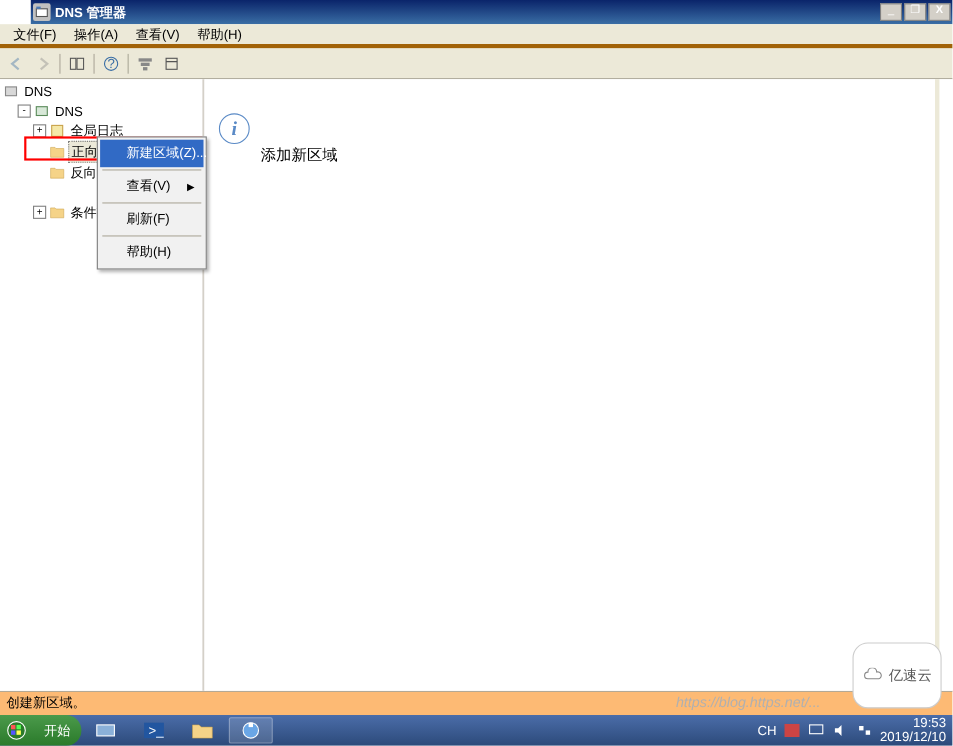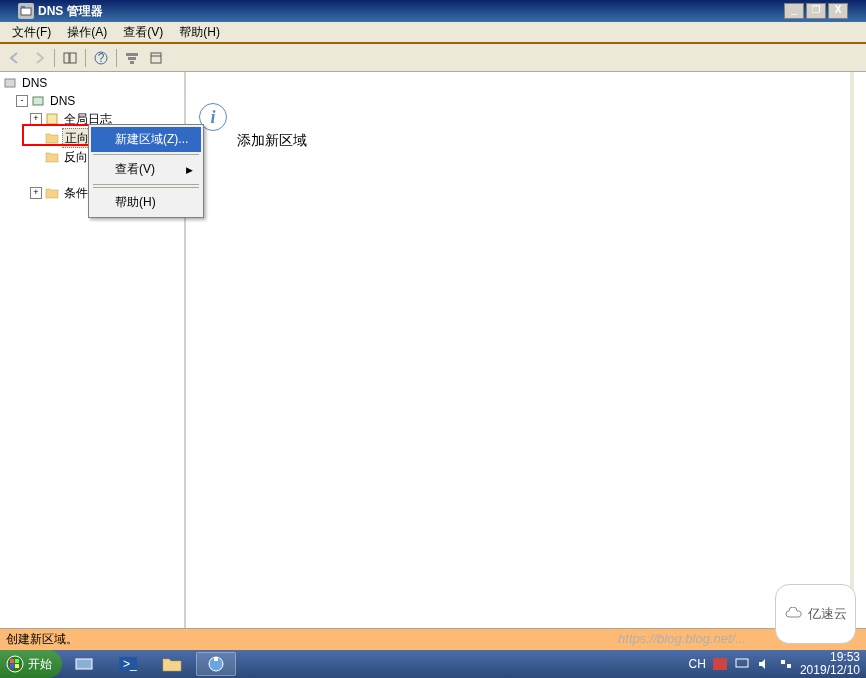--- a/index.html
+++ b/index.html
@@ -1,27 +1,27 @@
 <!DOCTYPE html>
 <html><head>
 <meta charset="utf-8">
 <style>
 * { box-sizing: border-box; margin: 0; padding: 0; font-family: "Microsoft YaHei", SimSun, Tahoma, sans-serif; font-size: 12px; }
 body { background: #fff; width: 866px; height: 678px; overflow: hidden; position: relative; }
 
 
-.titlebar { height: 22px; background: linear-gradient(#0a246a,#3a6ea5); color: #fff; display: flex; align-items: center; padding: 0 18px; }
+.titlebar { height: 22px; background: linear-gradient(#0a246a,#3a6ea5); color: #fff; display: flex; align-items: center; padding: 0 2px; margin-left: 28px; }
 .titlebar .icon { width: 16px; height: 16px; background: #c0c0c0; margin-right: 4px; border-radius: 2px; display:flex; align-items:center; justify-content:center;}
 .titlebar .title { flex: 1; font-weight: bold; }
 .tb-btns { display: flex; gap: 2px; }
 .tb-btn { width: 20px; height: 16px; background: #d4d0c8; border: 1px solid #808080; text-align: center; line-height: 12px; cursor: pointer; font-size:10px;}
 .tb-btn.close { font-weight: bold; }
 
 
-.menubar { height: 22px; background: #ece9d8; border-bottom: 2px solid #a16207; display: flex; align-items: center; padding: 0 4px; }
+.menubar { height: 22px; background: #ece9d8; border-bottom: 4px solid #a16207; display: flex; align-items: center; padding: 0 4px; }
 .menu-item { padding: 2px 8px; cursor: pointer; }
 
 
 .toolbar { height: 28px; background: #ece9d8; border-bottom: 1px solid #aca899; display: flex; align-items: center; padding: 0 4px; gap: 2px;}
 .tool-btn { width: 22px; height: 22px; border: 1px solid transparent; display: flex; align-items: center; justify-content: center; cursor: pointer;}
 .tool-btn.disabled { opacity: 0.4; cursor: default; }
 .tool-sep { width: 1px; height: 18px; background: #aca899; margin: 0 2px; }
 
 
 .main { display: flex; height: 556px; }
@@ -50,21 +50,21 @@
 .content-hdr { display:flex; align-items:center; gap:10px; padding:4px 0 8px 0;}
 .info-icon { width:28px; height:28px; border-radius:50%; border:1px solid #5a8ac6; display:flex; align-items:center; justify-content:center; color:#5a8ac6; font-family:Georgia,serif; font-size:18px; font-style:italic; font-weight:bold;}
 .content-title { font-weight:normal; font-size:14px;margin-top:48px;}
 .content-body { padding: 6px 4px; line-height: 1.8;}
 
 
 .statusbar { height: 22px; background: #fdba74; border-top: 1px solid #aca899; display: flex; align-items: center; padding: 0 6px;}
 
 
 .taskbar { position:absolute; bottom:0; left:0; right:0; height:28px; background: linear-gradient(#4b6da9,#2c4a7a); display:flex; align-items:center; padding:0;}
-.start-btn { height:28px; padding:0 10px 0 6px; background: linear-gradient(#4b9a4b,#2a7a2a); color:#fff; display:flex; align-items:center; gap:4px; border-radius:0 14px 14px 0; cursor:pointer;}
+.start-btn { height:28px; padding:0 10px 0 6px; background: linear-gradient(#4b9a4b,#2a7a2a); color:#fff; display:flex; align-items:center; gap:16px; border-radius:0 14px 14px 0; cursor:pointer;}
 .tb-task { width:40px; height:24px; margin:0 2px; display:flex; align-items:center; justify-content:center; cursor:pointer;}
 .tb-task.active { background: rgba(255,255,255,0.15); border:1px solid rgba(255,255,255,0.3); border-radius:2px;}
 .systray { margin-left:auto; display:flex; align-items:center; gap:6px; padding:0 6px; color:#fff; font-size:11px;}
 .sys-ico { width:16px; height:16px; display:flex; align-items:center; justify-content:center;}
 .watermark1 { position:absolute; right:120px; bottom:32px; color:#b0b0b0; font-size:13px; font-style:italic; pointer-events:none;}
 .watermark2 { position:absolute; right:10px; bottom:34px; pointer-events:none;}
 .wm2-box { display:flex; align-items:center; gap:4px; background:#fff; border:1px solid #ccc; border-radius:14px; padding:20px 8px;}
 
 
 .folder-svg { fill:#f5d388; stroke:#c9a24a; stroke-width:0.5;}
@@ -197,34 +197,35 @@
 
   <div class="content-pane">
     <div class="content-hdr">
       <div class="info-icon">i</div>
       <div class="content-title">添加新区域</div>
     </div>
     <div class="v-border"></div>
   </div>
 </div>
 
-<div class="ctx-menu" style="left:88px; top:124px; width:116px;">
+<div class="ctx-menu" style="left:88px; top:124px; width:100px;">
   <div class="ctx-item selected">新建区域(Z)...</div>
   <div class="ctx-sep"></div>
   <div class="ctx-item"><span>查看(V)</span><span class="arrow">▶</span></div>
   <div class="ctx-sep"></div>
+  <div class="ctx-item">刷新(F)</div>
   <div class="ctx-sep"></div>
   <div class="ctx-item">帮助(H)</div>
 </div>
 
 <div class="statusbar">
   <span>创建新区域。</span>
 </div>
 
-<div class="watermark1">https://blog.blog.net/...</div>
+<div class="watermark1">https://blog.https.net/...</div>
 <div class="watermark2">
   <div class="wm2-box">
     <svg width="20" height="14">
         <path d="M5 10 a3 3 0 0 1 0-6 a4 4 0 0 1 8 0 a3 3 0 0 1 2 6 z" fill="none" stroke="#888"></path>
       </svg>
     <span style="color:#555;font-size:13px;">亿速云</span>
   </div>
 </div>
 
 <div class="taskbar">

